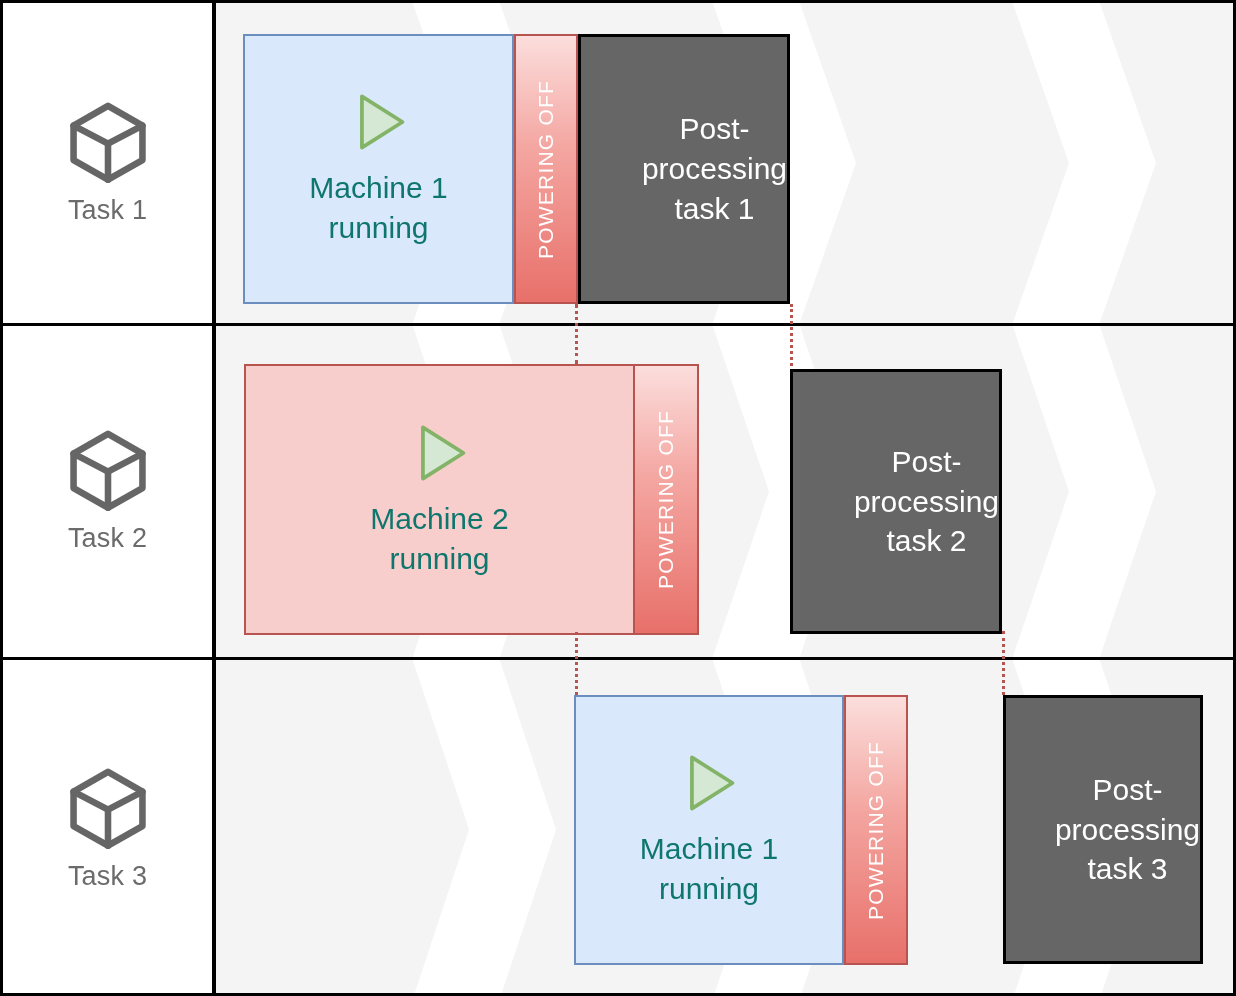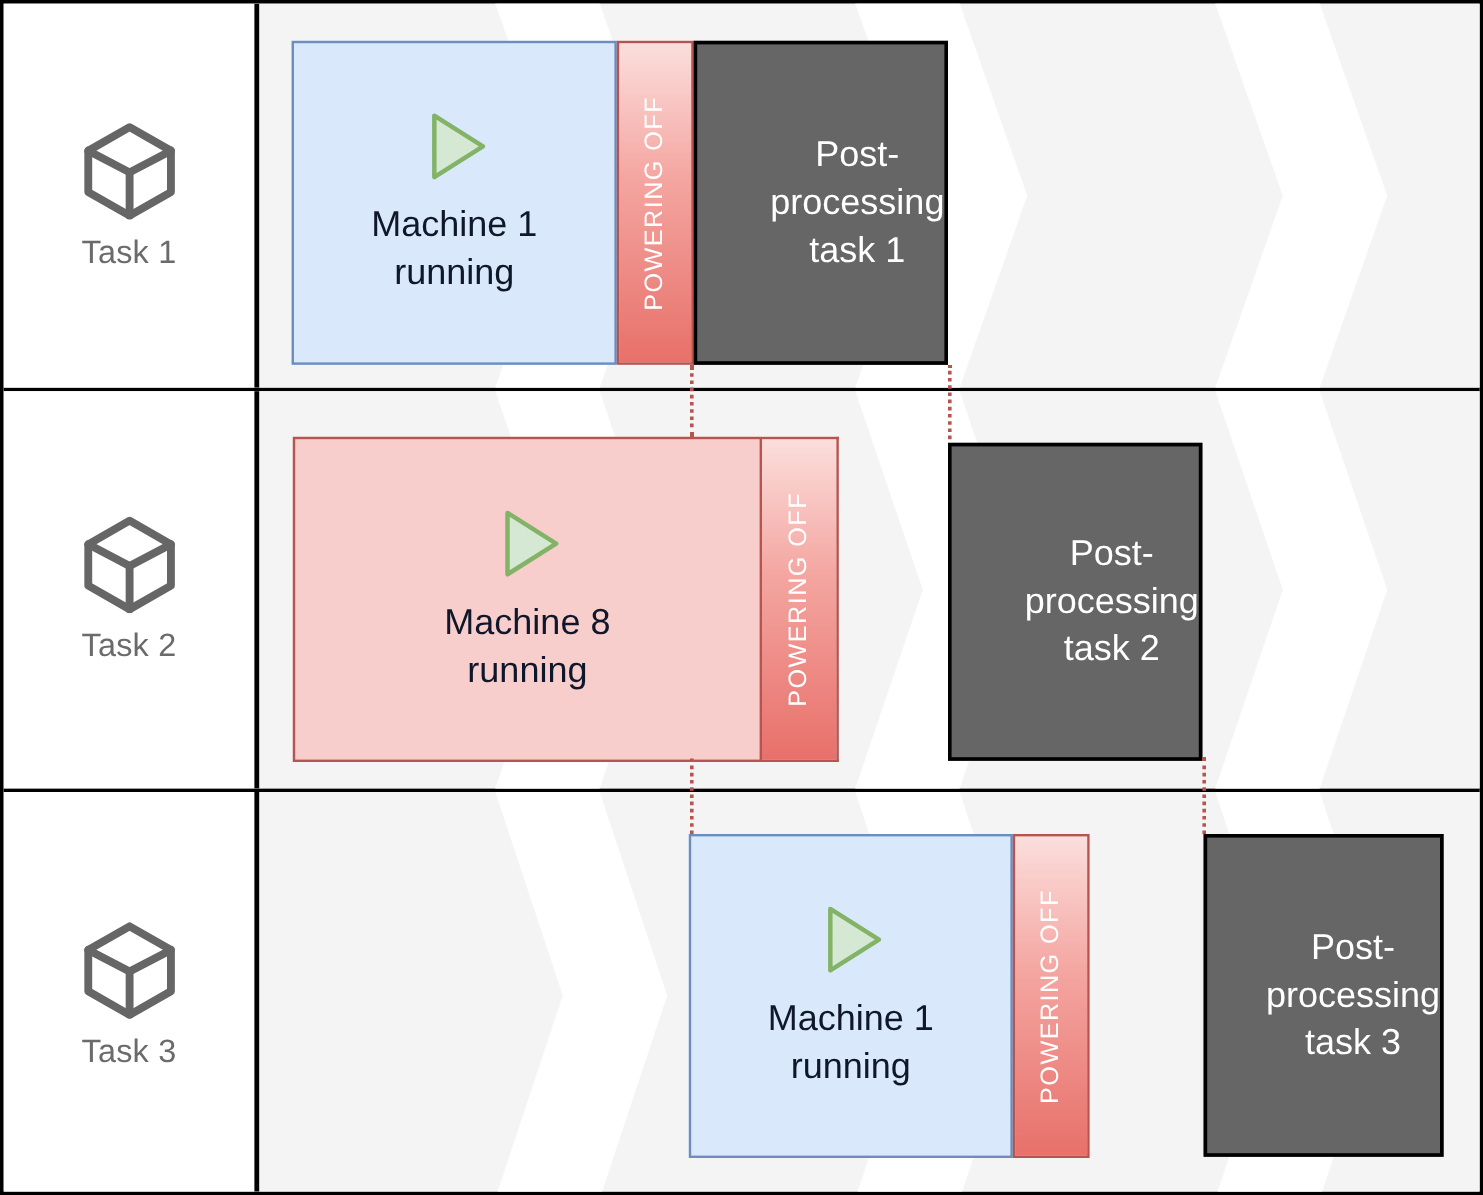--- a/index.html
+++ b/index.html
@@ -107,21 +107,21 @@
 
   .play-icon {
     display: block;
     width: 64px;
     height: 64px;
     margin-bottom: 14px;
   }
   .machine-text {
     font-size: 30px;
     line-height: 1.33;
-    color: #0f172a;
+    color: #0f766e;
     text-align: center;
     white-space: pre-line;
   }
 
   .power-strip {
     position: relative;
     box-sizing: border-box;
     width: 64px;
     flex: 0 0 64px;
     background: linear-gradient(to bottom, #fbdedc 0%, #f4a6a1 42%, #e8706a 100%);
@@ -222,21 +222,21 @@
         </g>
       </svg>
       <div class="task-label">Task 2</div>
     </div>
 
     <div class="block machine-box" style="left:241px; top:38px; width:455px; height:271px;">
       <div class="machine-body pink">
         <svg class="play-icon" viewBox="0 0 60 60">
           <polygon points="14,6 52,30 14,54" fill="#d5e8d4" stroke="#82b366" stroke-width="3.5" stroke-linejoin="round"></polygon>
         </svg>
-        <div class="machine-text">Machine 8
+        <div class="machine-text">Machine 2
 running</div>
       </div>
       <div class="power-strip border-pink">
         <span class="power-text">POWERING OFF</span>
       </div>
     </div>
 
     <div class="block post-box" style="left:787px; top:43px; width:212px; height:265px;">
       <div class="post-text">Post-
 processing

